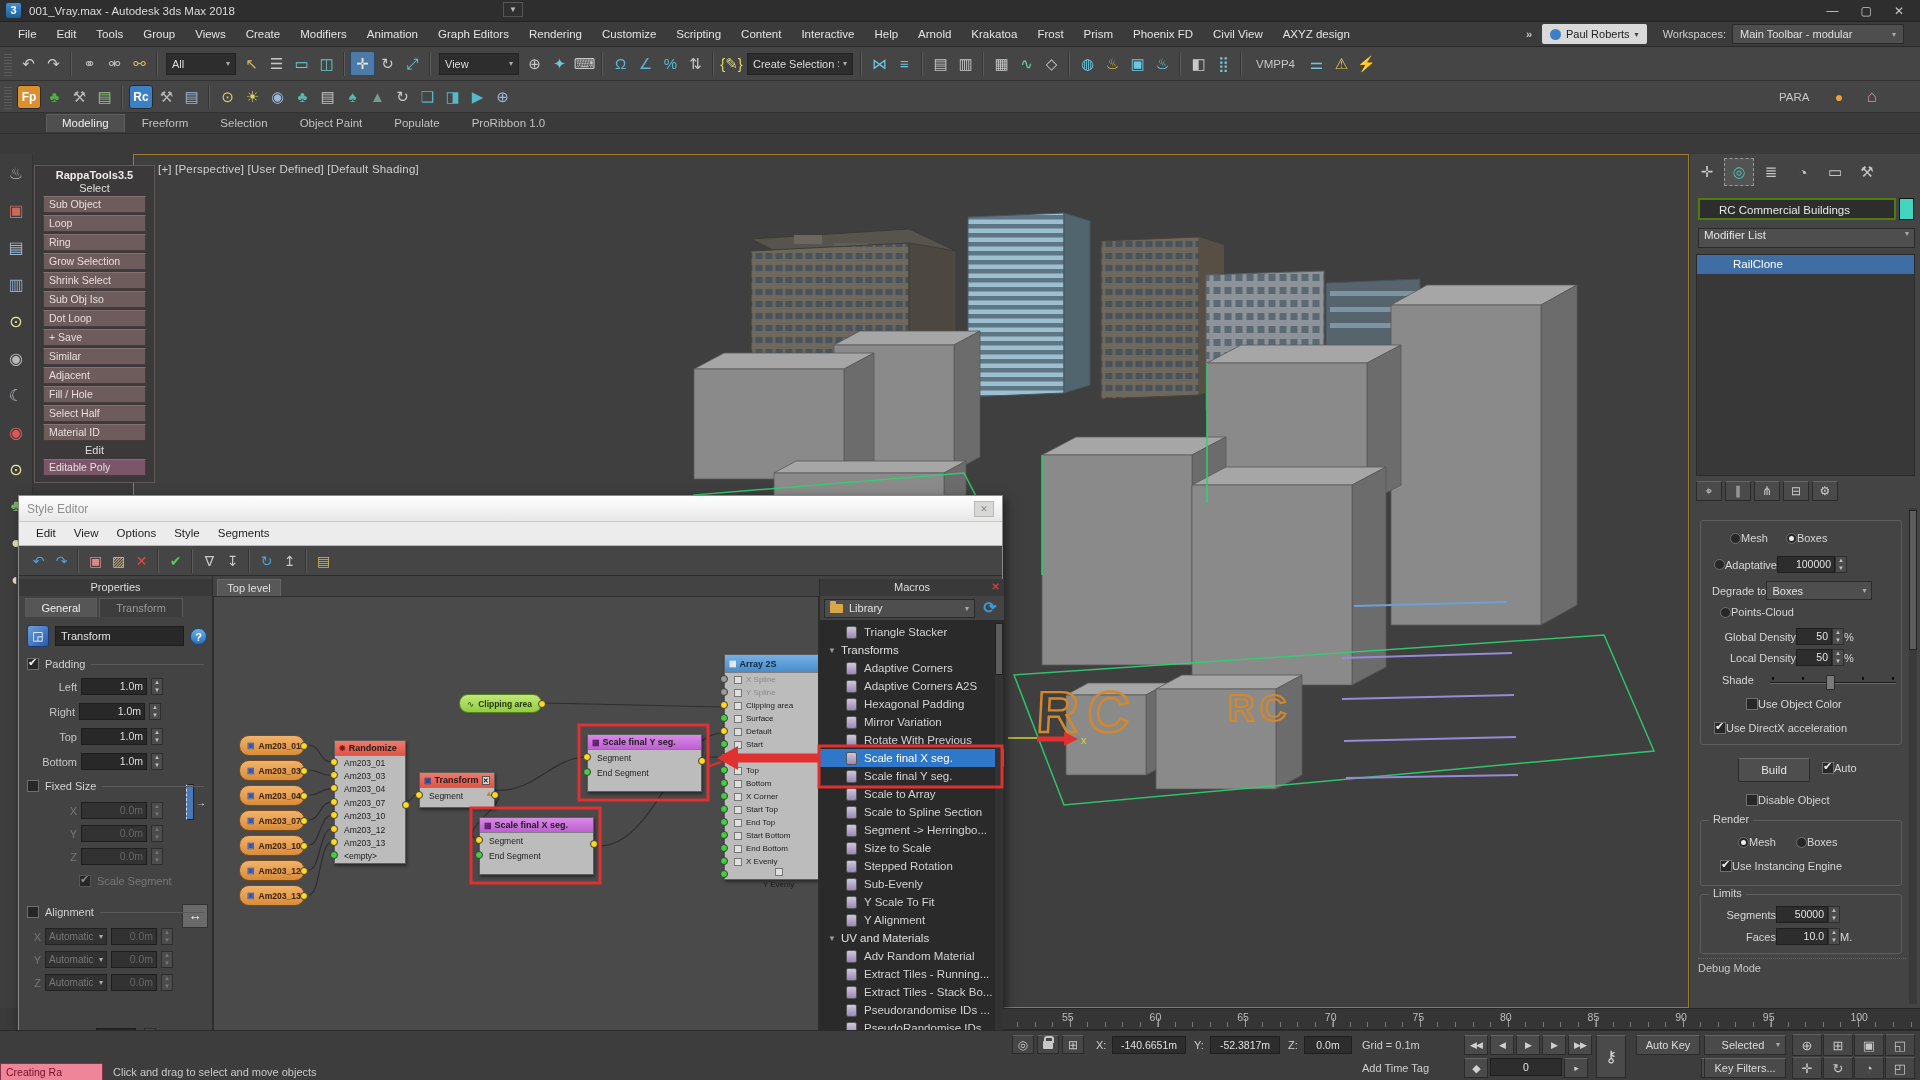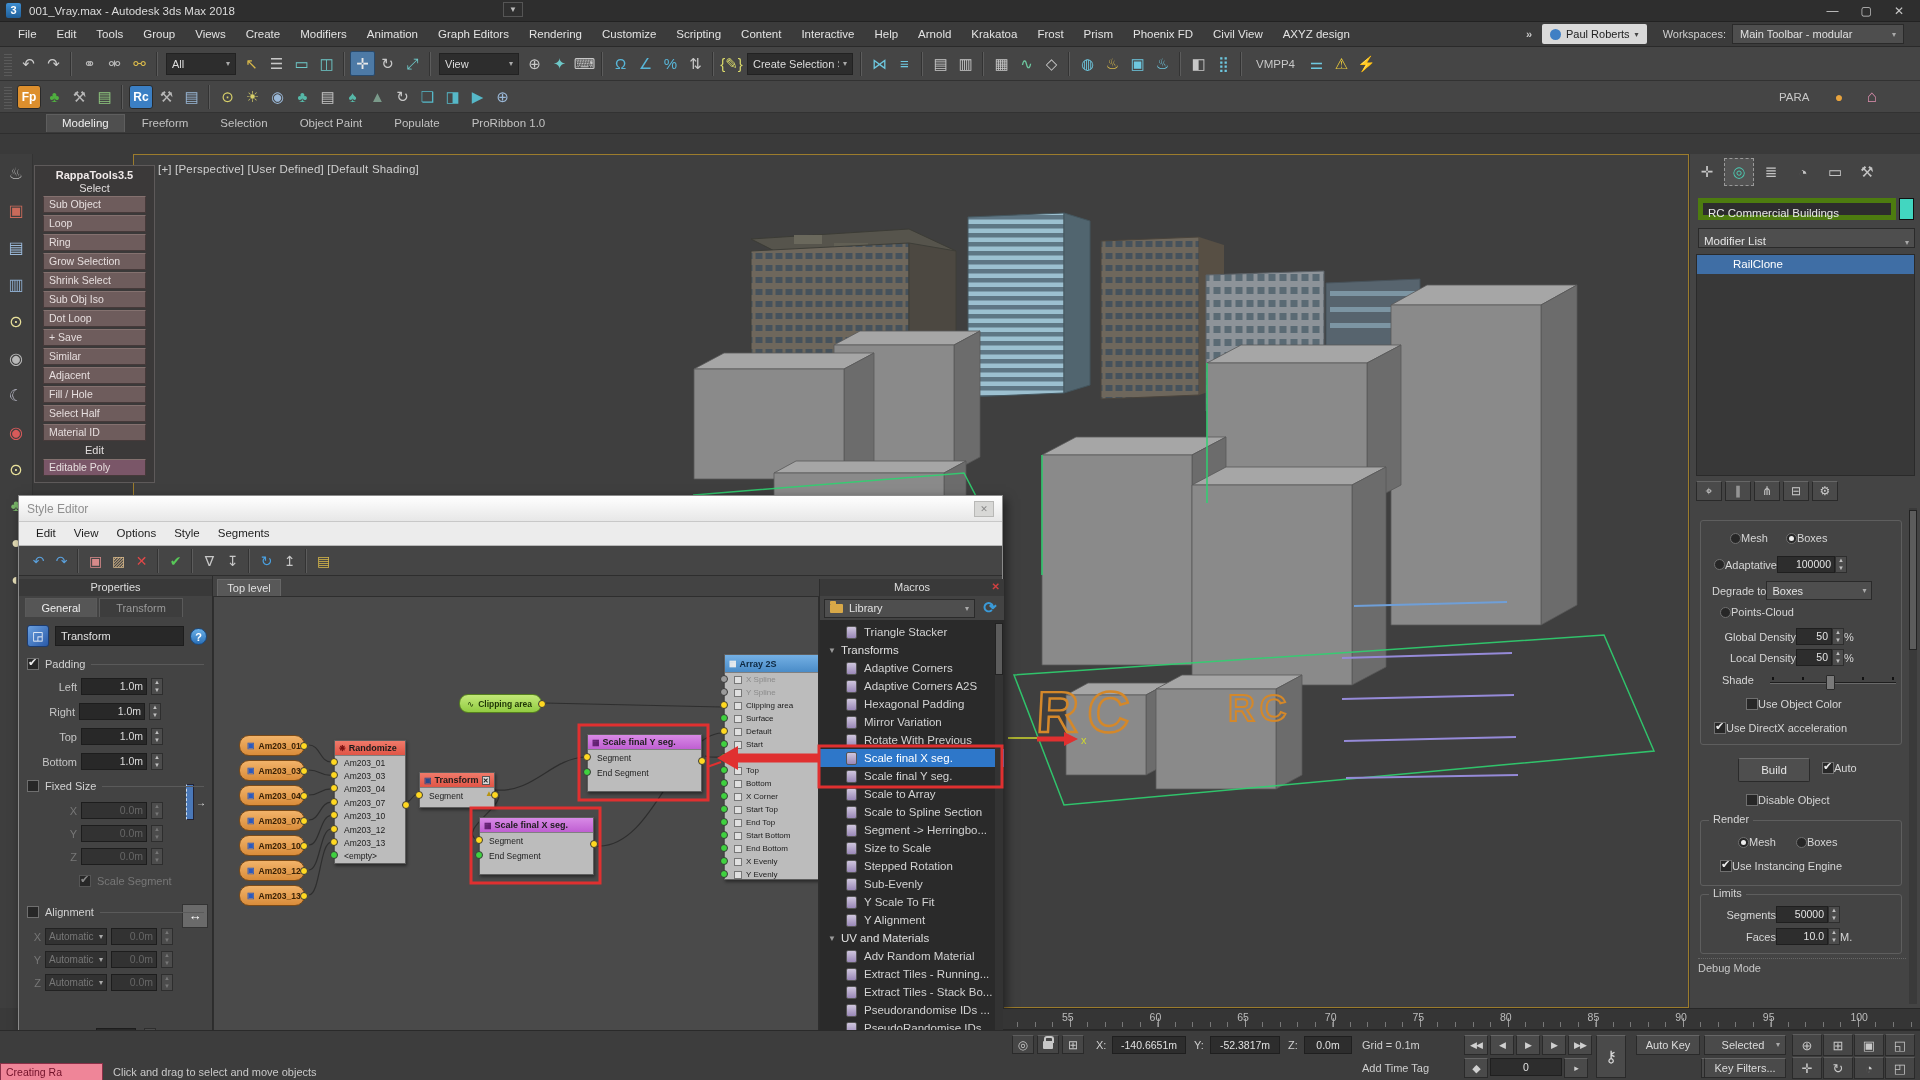--- a/index.html
+++ b/index.html
@@ -202,24 +202,24 @@
 #seoverlay{position:absolute;left:0;top:0;pointer-events:none}
 
 
 #cpanel{position:absolute;left:1689px;top:154px;width:231px;height:854px;background:#444;
   border-left:1px solid #333}
 #cptabs{position:absolute;left:2px;top:4px;display:flex;gap:2px}
 .cptab{width:30px;height:28px;display:flex;align-items:center;justify-content:center;
   font-size:15px;color:#c4c4c4;border:1px solid transparent}
 .cptab.active{background:#535353;border:1px dashed #9a9a9a;color:#4cc8b0}
 #objname{position:absolute;left:8px;top:44px;width:198px;height:22px;background:#2d2d2d;
-  border:5px solid #4d7c0f;color:#e8e8e8;font-size:11.5px;line-height:20px;padding-left:5px}
+  border:2px solid #4d7c0f;color:#e8e8e8;font-size:11.5px;line-height:20px;padding-left:19px}
 #swatch{position:absolute;left:209px;top:44px;width:15px;height:22px;background:#42d6c0;border:1px solid #111}
 #modlist{position:absolute;left:8px;top:74px;width:217px;height:20px;background:#4e4e4e;
-  border:1px solid #2a2a2a;display:flex;align-items:flex-end;padding:0 5px;color:#e4e4e4;font-size:11.5px}
+  border:1px solid #2a2a2a;display:flex;align-items:flex-start;padding:0 5px;color:#e4e4e4;font-size:11.5px}
 #modlist span:first-child{flex:1}
 #stackbox{position:absolute;left:6px;top:100px;width:219px;height:222px;background:#383838;
   border:1px solid #2a2a2a}
 #stackrow{height:19px;background:#3f6ea5;color:#fff;font-size:11.5px;line-height:18px;padding-left:36px}
 #stackbtns{position:absolute;left:6px;top:327px;display:flex;gap:3px}
 .sbtn{width:26px;height:20px;background:#4a4a4a;border:1px solid #2a2a2a;border-top-color:#666;
   color:#ccc;font-size:12px;display:flex;align-items:center;justify-content:center}
 .gbox{position:absolute;border:1px solid #5e5e5e;border-radius:3px}
 .gbox>span{position:absolute;top:-8px;left:8px;background:#444;padding:0 4px;color:#d6d6d6;font-size:11px}
 .rad{width:11px;height:11px;border-radius:50%;background:#272727;border:1px solid #707070;
@@ -960,21 +960,21 @@
             <div class="nrow" style="height: 13px;">
               <span class="dot dot-green" style="top: 1.5px;"></span>
               <span class="mini"></span>
               <span>End Bottom</span>
             </div>
             <div class="nrow" style="height: 13px;">
               <span class="dot dot-green" style="top: 1.5px;"></span>
               <span class="mini"></span>
               <span>X Evenly</span>
             </div>
-            <div class="nrow" style="height: 13px;">
+            <div class="nrow" style="height: 13px; flex-direction: column;">
               <span class="dot dot-green" style="top: 1.5px;"></span>
               <span class="mini"></span>
               <span>Y Evenly</span>
             </div>
           </div>
       </div>
     </div>
 
     <div id="semacros">
       <div id="machead">Macros</div>

